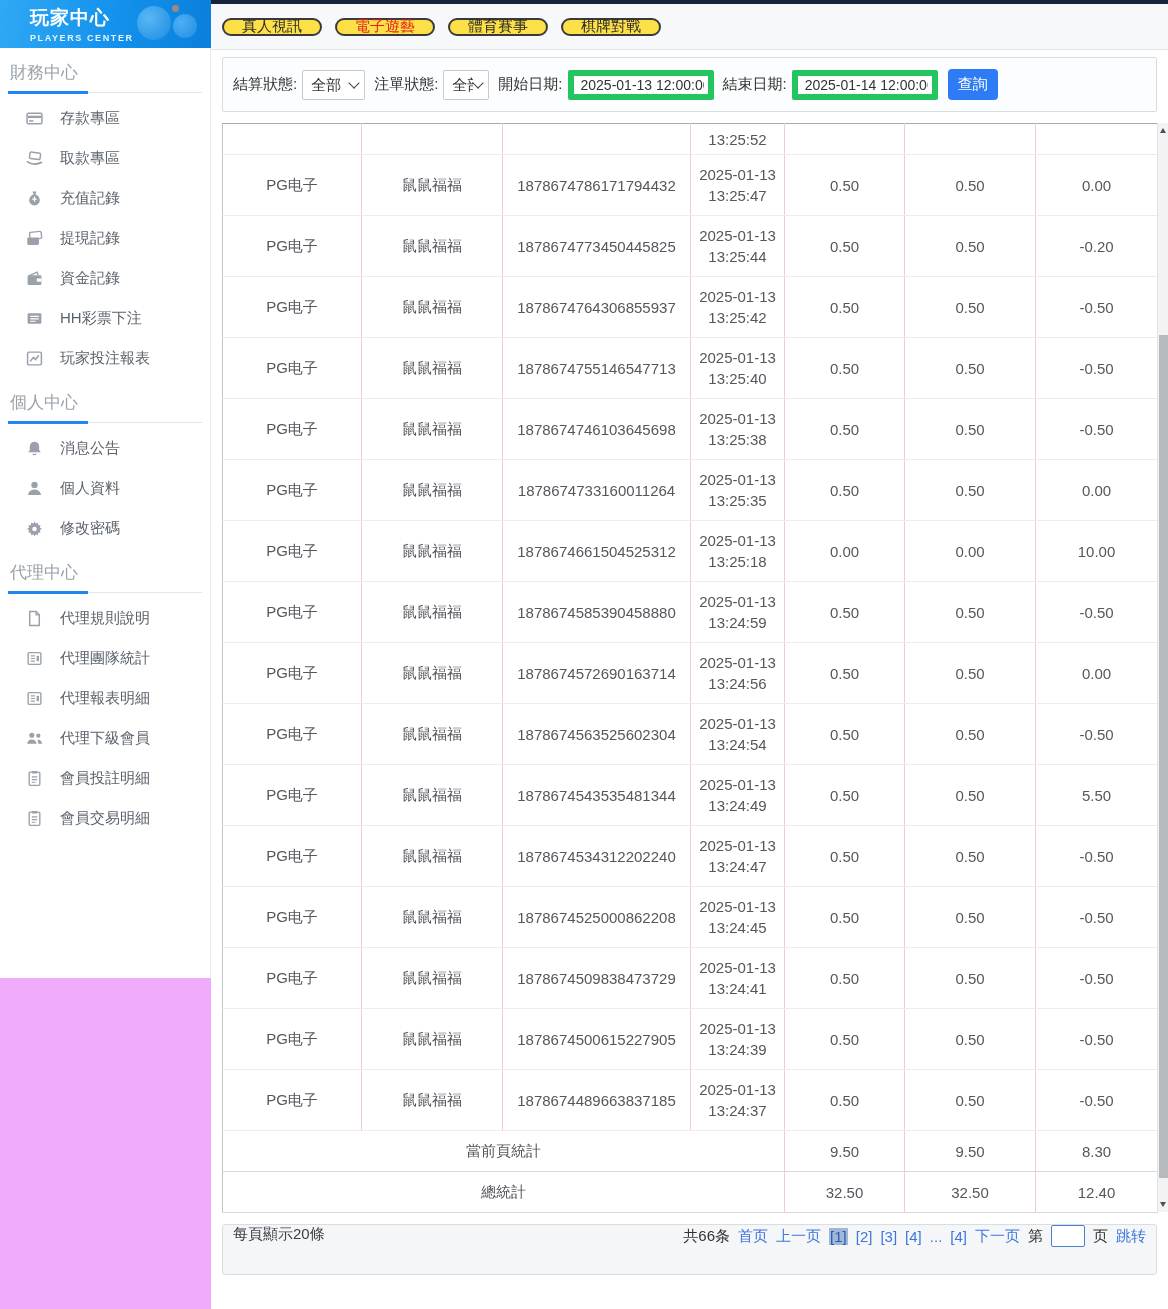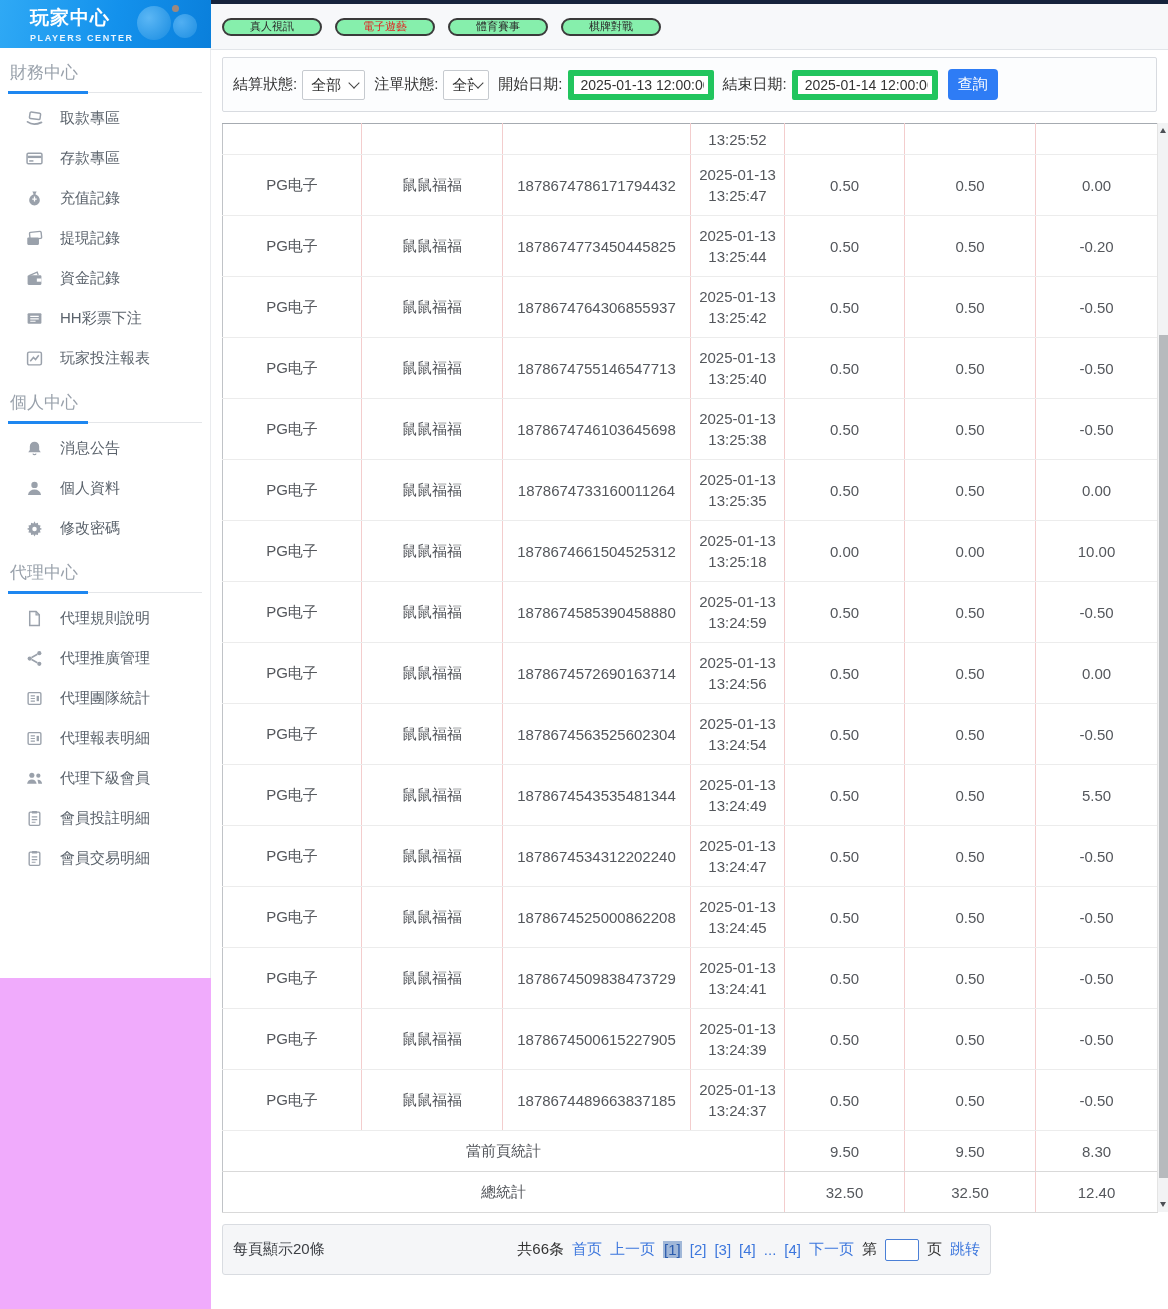--- a/index.html
+++ b/index.html
@@ -37,21 +37,21 @@
   .menu-item.selected { background:#1e87f0; color:#fff; width:200px; }
   .menu-item.selected .mi-icon { color:#fff; }
   .mi-arrow { position:absolute; right:14px; color:#fff; font-size:16px; line-height:1; }
 
   
   .main { width:957px; flex:1 1 auto; background:#fff; }
   .top-dark { height:4px; background:#16233c; }
   .tabsbar { height:46px; background:#f7f8fa; border-bottom:1px solid #e2e5e9;
     display:flex; align-items:center; padding-left:11px; gap:13px; }
   .tab-pill { min-width:100px; height:18px; padding:0 17px; border:2px solid #3a3a3a; border-radius:15px;
-    background:#86efac; color:#2b2b2b; font-size:11px; display:flex; align-items:center; justify-content:center;
+    background:#fde047; color:#2b2b2b; font-size:15px; display:flex; align-items:center; justify-content:center;
     cursor:pointer; }
   .tab-pill.active { color:#e21f1f; }
 
   .filterbar { margin:7px 11px 11px 11px; width:935px; height:55px; border:1px solid #d8dbe0;
     border-radius:2px; background:#fcfdfe; display:flex; align-items:center; padding:0 10px;
     font-size:15px; color:#333; }
   .f-label { margin:0 5px 0 0; white-space:nowrap; }
   .f-gap { width:9px; }
   .sel { position:relative; }
   .sel select { appearance:none; -webkit-appearance:none; height:30px; border:1px solid #c6cacf; border-radius:2px;
@@ -80,22 +80,22 @@
 
   .vscroll { position:absolute; top:0; right:0; width:11px; height:1089px;
     background:#f2f3f4; border-left:1px solid #e4e4e4; }
   .vs-btn { position:absolute; left:0; width:10px; height:13px; display:flex; align-items:center; justify-content:center; cursor:pointer; }
   .vs-btn.up { top:1px; } .vs-btn.down { bottom:1px; }
   .tri-up { width:0; height:0; border-left:3.5px solid transparent; border-right:3.5px solid transparent; border-bottom:5px solid #4d5055; }
   .tri-down { width:0; height:0; border-left:3.5px solid transparent; border-right:3.5px solid transparent; border-top:5px solid #4d5055; }
   .vs-thumb { position:absolute; left:1px; top:212px; width:9px; height:843px; background:#b7babd; cursor:pointer; }
 
   
-  .footerbar { margin:12px 11px 0 11px; width:769px; height:51px; background:#f5f6f8;
-    border:1px solid #d9dce1; border-radius:3px; display:flex; align-items:center;
+  .footerbar { margin:12px 11px 0 11px; width:935px; height:51px; background:#f5f6f8;
+    border:1px solid #d9dce1; border-radius:3px; display:flex; align-items:flex-start;
     justify-content:space-between; padding:0 10px; font-size:15px; color:#3c3f44; }
   .pagination { display:flex; align-items:center; gap:8px; }
   .pg-link { color:#3d77dd; cursor:pointer; white-space:nowrap; }
   .pg-link.current { background:#a0b7d8; color:#2b5cae; padding:0 1px; }
   .pg-text { color:#333; white-space:nowrap; }
   .pg-input { width:34px; height:22px; border:1px solid #4a7fd6; border-radius:2px; background:#fff; }
   .jump { color:#3d77dd; cursor:pointer; }
 </style>
 </head>
 <body>
@@ -111,35 +111,35 @@
     </div>
   </div>
   <div class="sidebar-panel">
     <nav id="sidebar-nav">
         <div class="section">
           <div class="section-title">財務中心</div>
           <div class="menu">
             <div class="menu-item">
               <span class="mi-icon">
                 <svg viewBox="0 0 16 16">
-                  <rect x="3.5" y="2.5" width="10" height="6" rx="1" transform="rotate(8 8.5 5.5)" fill="none" stroke="currentColor" stroke-width="1.4"></rect>
-                  <path d="M1.5 11.2c3.2 2.4 8.4 2.6 13 .4" fill="none" stroke="currentColor" stroke-width="1.7" stroke-linecap="round"></path>
-                </svg>
-              </span>
-              <span>取款專區</span>
-            </div>
-            <div class="menu-item">
-              <span class="mi-icon">
-                <svg viewBox="0 0 16 16">
                   <rect x="1" y="3" width="14" height="10" rx="1.2" fill="none" stroke="currentColor" stroke-width="1.4"></rect>
                   <rect x="1.5" y="5.4" width="13" height="2.2" fill="currentColor"></rect>
                   <rect x="3" y="9.6" width="4" height="1.4" fill="currentColor"></rect>
                 </svg>
               </span>
               <span>存款專區</span>
+            </div>
+            <div class="menu-item">
+              <span class="mi-icon">
+                <svg viewBox="0 0 16 16">
+                  <rect x="3.5" y="2.5" width="10" height="6" rx="1" transform="rotate(8 8.5 5.5)" fill="none" stroke="currentColor" stroke-width="1.4"></rect>
+                  <path d="M1.5 11.2c3.2 2.4 8.4 2.6 13 .4" fill="none" stroke="currentColor" stroke-width="1.7" stroke-linecap="round"></path>
+                </svg>
+              </span>
+              <span>取款專區</span>
             </div>
             <div class="menu-item">
               <span class="mi-icon">
                 <svg viewBox="0 0 16 16">
                   <path d="M6 1.5h4L8.8 3.9c2.4.9 4.2 2.9 4.2 5.6 0 3-2.2 5-5 5s-5-2-5-5c0-2.7 1.8-4.7 4.2-5.6L6 1.5z" fill="currentColor"></path>
                   <path d="M8 6.2v4.6M5.9 8.5h4.2" stroke="#fff" stroke-width="1.2"></path>
                 </svg>
               </span>
               <span>充值記錄</span>
             </div>
@@ -218,31 +218,20 @@
           <div class="section-title">代理中心</div>
           <div class="menu">
             <div class="menu-item">
               <span class="mi-icon">
                 <svg viewBox="0 0 16 16">
                   <path d="M3.5 1.5h6l3 3v10h-9z" fill="none" stroke="currentColor" stroke-width="1.4"></path>
                   <path d="M9.5 1.5v3h3" fill="none" stroke="currentColor" stroke-width="1.2"></path>
                 </svg>
               </span>
               <span>代理規則說明</span>
-            </div>
-            <div class="menu-item">
-              <span class="mi-icon">
-                <svg viewBox="0 0 16 16">
-                  <circle cx="12.5" cy="3" r="2" fill="currentColor"></circle>
-                  <circle cx="3.5" cy="8" r="2" fill="currentColor"></circle>
-                  <circle cx="12.5" cy="13" r="2" fill="currentColor"></circle>
-                  <path d="M5.3 7l5.4-3M5.3 9l5.4 3" stroke="currentColor" stroke-width="1.5"></path>
-                </svg>
-              </span>
-              <span>代理推廣管理</span>
             </div>
             <div class="menu-item">
               <span class="mi-icon">
                 <svg viewBox="0 0 16 16">
                   <rect x="2" y="2.5" width="12" height="11" rx="1" fill="none" stroke="currentColor" stroke-width="1.3"></rect>
                   <path d="M4.4 5.5h4M4.4 8h4M4.4 10.5h4" stroke="currentColor" stroke-width="1.1"></path>
                   <rect x="10" y="5.5" width="2.2" height="5" fill="currentColor"></rect>
                 </svg>
               </span>
               <span>代理團隊統計</span>

